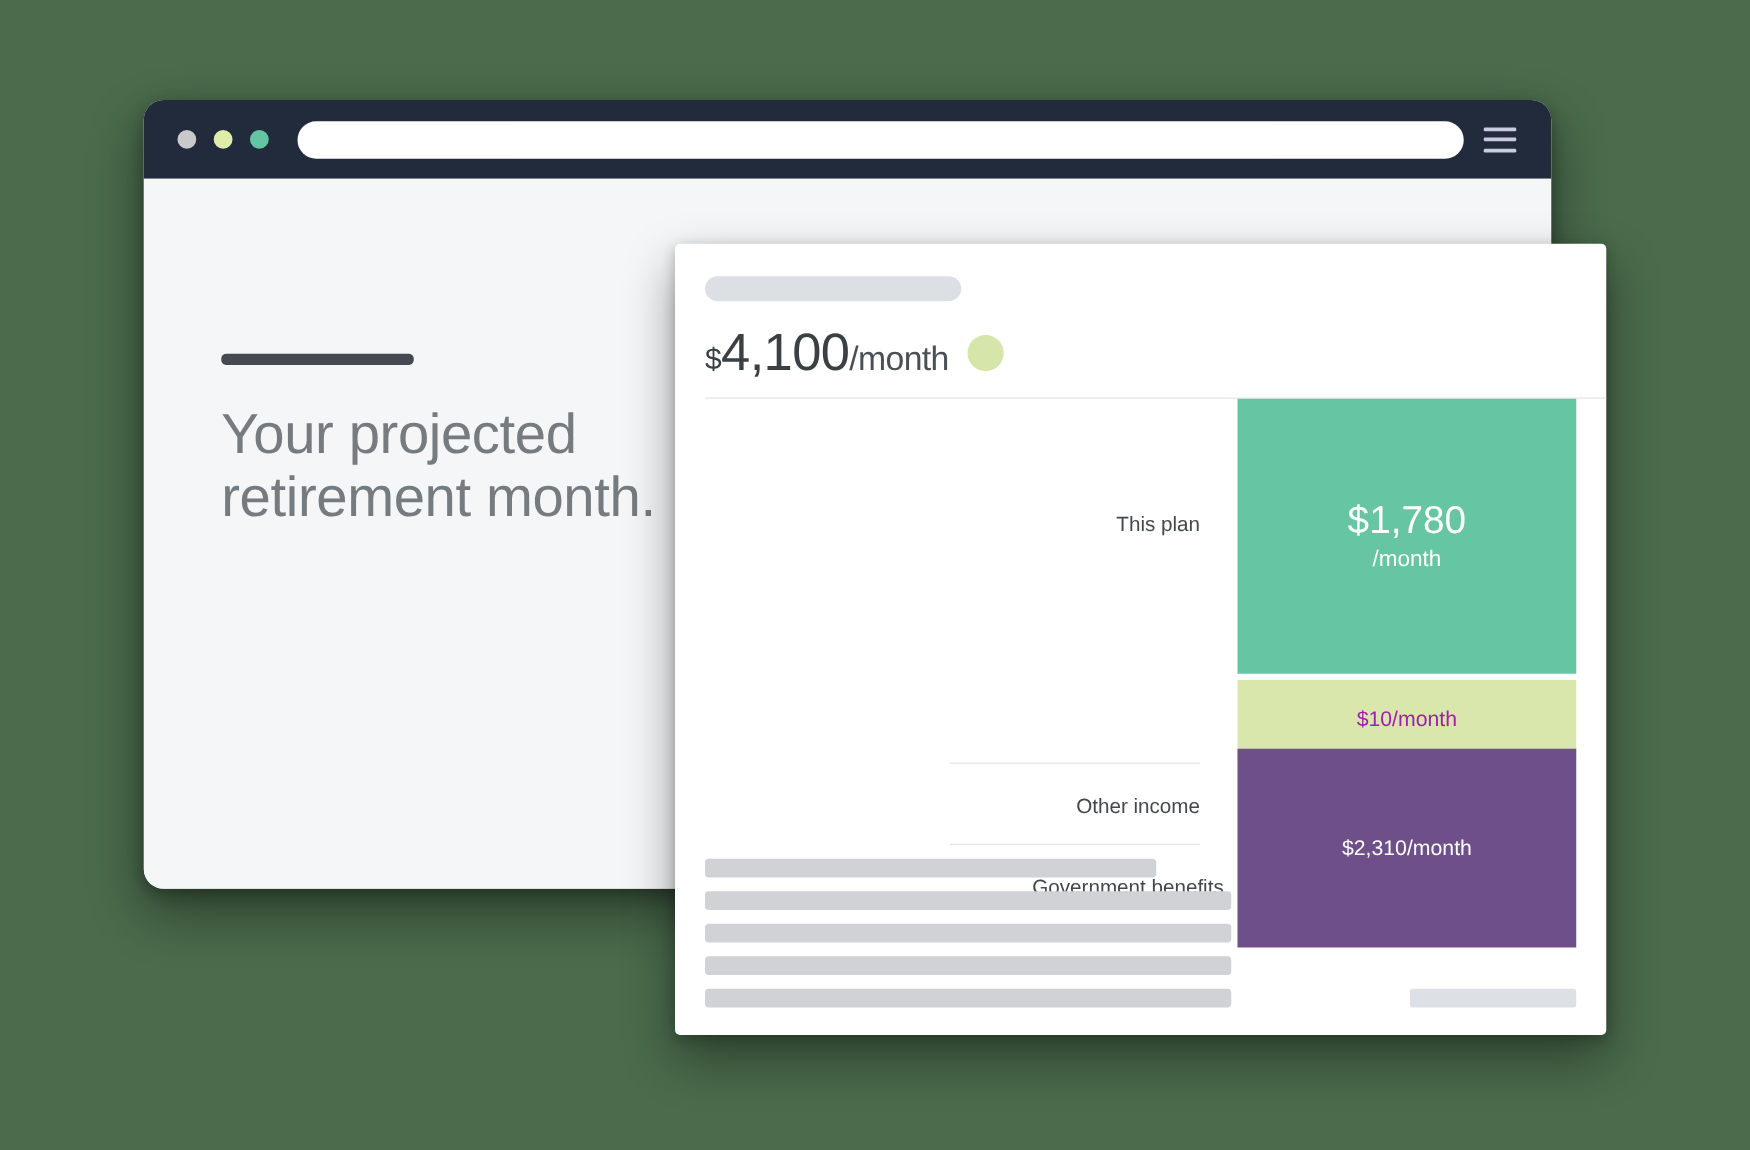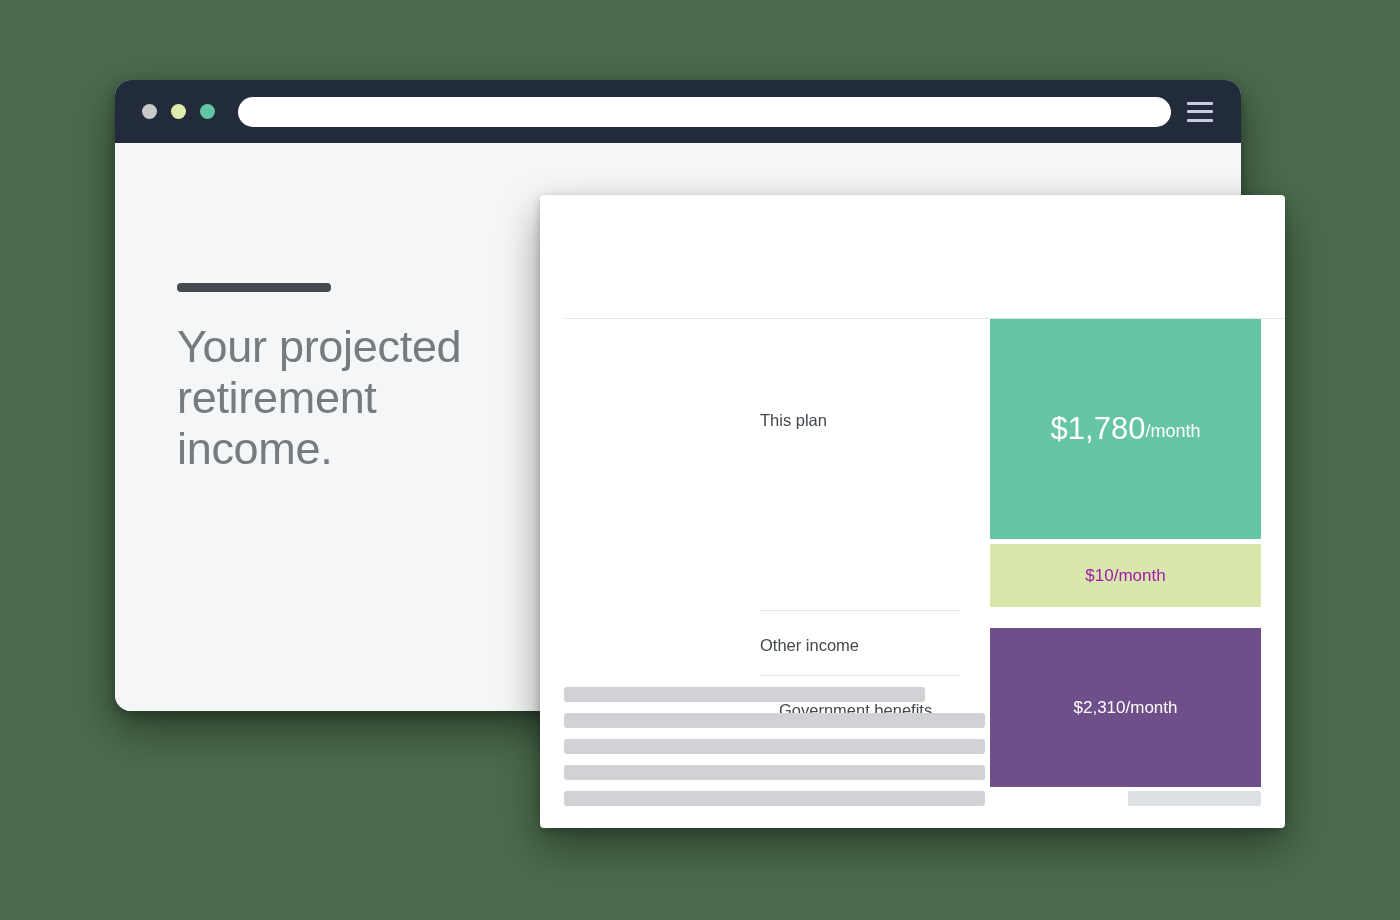--- a/index.html
+++ b/index.html
@@ -182,20 +182,21 @@
     width: 100%;
     height: 509px;
   }
 
   .labels-col {
     position: absolute;
     left: 220px;
     top: 0;
     width: 230px;
     height: 100%;
+    text-align: right;
   }
 
   .row-label {
     position: absolute;
     left: 0;
     width: 200px;
     font-size: 16.5px;
     color: #43484d;
     white-space: nowrap;
   }
@@ -220,28 +221,29 @@
     top: 0;
     width: 271px;
     height: 100%;
   }
 
   .bar {
     position: absolute;
     left: 0;
     width: 271px;
     display: flex;
+    flex-direction: column;
     align-items: center;
     justify-content: center;
     text-align: left;
   }
 
   .bar.b0 { top: 0px;   height: 220px; background: #66c5a2; }
   .bar.b1 { top: 225px; height: 63px;  background: #d9e7ac; }
-  .bar.b2 { top: 309px; height: 159px; background: #6e4f89; }
+  .bar.b2 { top: 280px; height: 159px; background: #6e4f89; }
 
   .bar-value-lg {
     font-size: 31px;
     color: #ffffff;
     line-height: 1.05;
     font-weight: 400;
   }
   .bar-sub {
     font-size: 18px;
     color: #ffffff;
@@ -302,28 +304,38 @@
       <span></span>
       <span></span>
       <span></span>
     </div>
   </div>
 
   <div class="browser-body">
 
     <div class="headline-block">
       <div class="headline-rule"></div>
-      <h1 class="headline">Your projected retirement income.</h1>
+      <h1 class="headline">Your projected retirement month.</h1>
     </div>
 
   </div>
 </div>
 
 <div class="result-card">
 
+  <div class="card-header">
+    <div class="skeleton-title"></div>
+
+    <div class="amount-row">
+      <div class="amount">
+        <span class="currency">$</span><span>4,100</span><span class="per">/month</span>
+      </div>
+      <div class="status-dot"></div>
+    </div>
+  </div>
 
   <div class="header-divider"></div>
 
   <div class="breakdown">
 
     <div class="labels-col">
       <div class="row-label r0">This plan</div>
 
       <div class="label-divider d1"></div>
       <div class="row-label r1">Other income</div>

